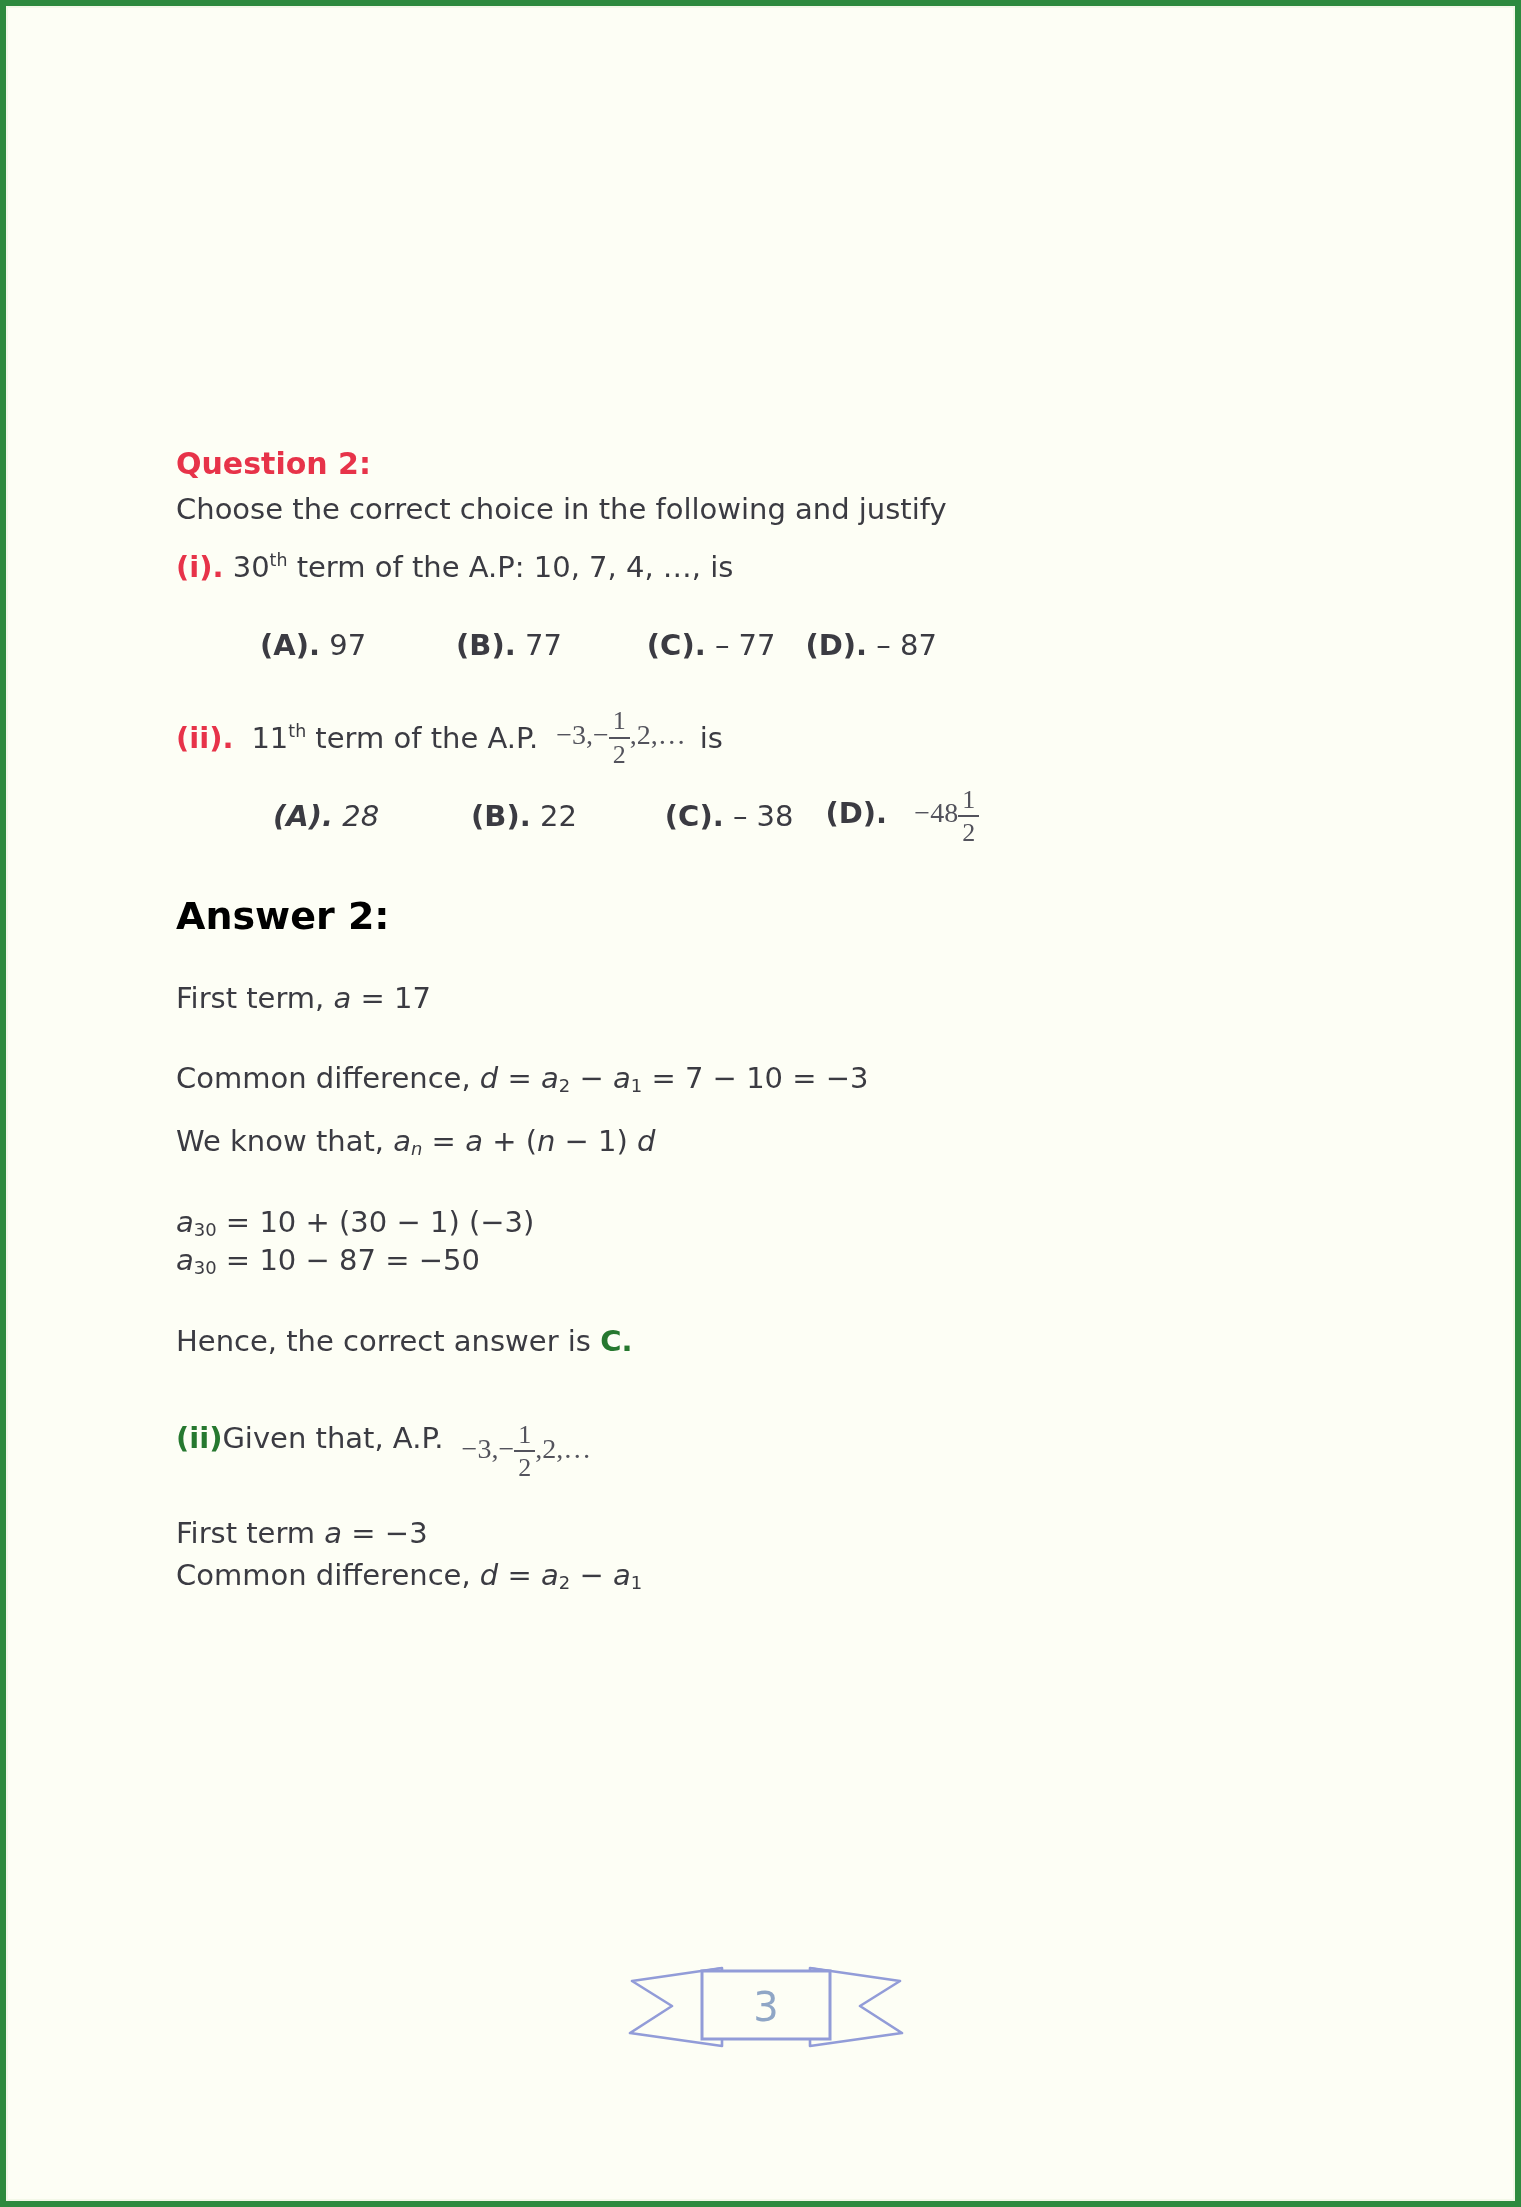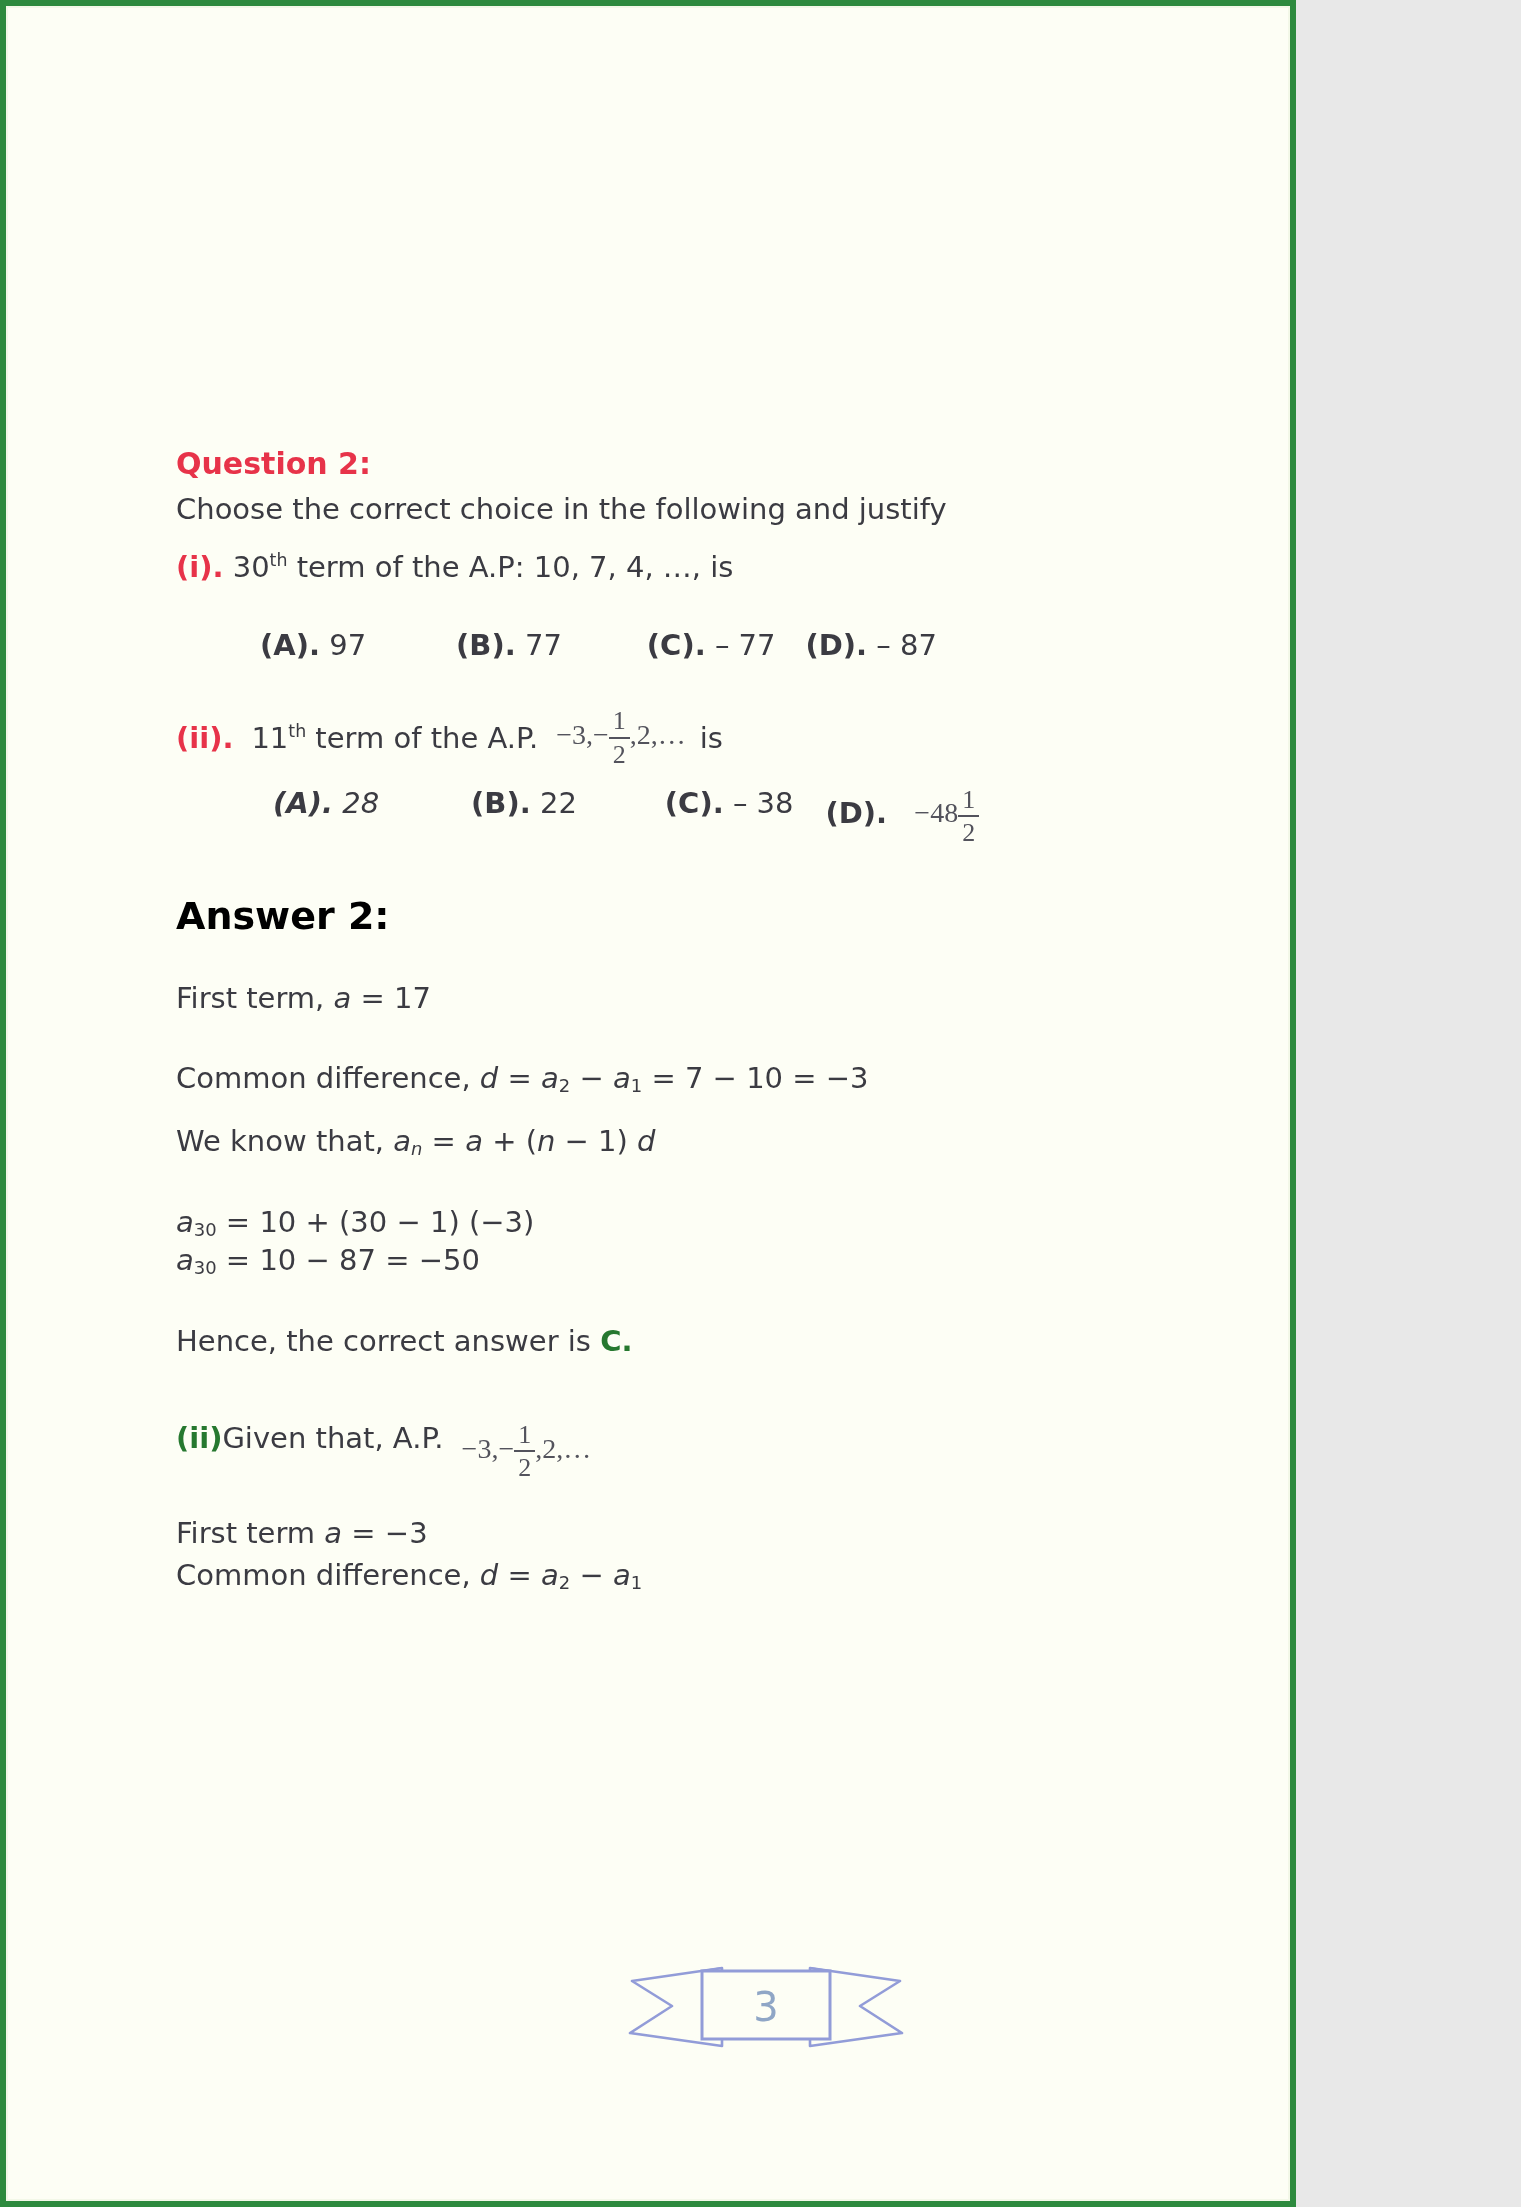--- a/index.html
+++ b/index.html
@@ -1,18 +1,18 @@
 <!DOCTYPE html>
 <html><head>
 <meta charset="utf-8">
 <style>
   html,body { margin:0; padding:0; background:#e8e8e8; }
   .sheet {
     position:relative;
-    width:1296px; height:2207px;
+    width:1521px; height:2207px;
     box-sizing:border-box;
     background:#fdfef5;
     border:6px solid #2d8a3e;
     box-shadow: inset 0 0 0 2px #f3f8e8;
     font-family:"DejaVu Sans","Liberation Sans",sans-serif;
     color:#3b3b42;
     font-size:29px;
     overflow:hidden;
   }
   .content { padding:440px 60px 0 170px; }
@@ -24,21 +24,21 @@
 
   .red-b { color:#e73349; font-weight:bold; }
   .green-b { color:#26782f; font-weight:bold; }
   .bold { font-weight:bold; }
 
   sup.ord { font-size:0.6em; vertical-align:super; }
   sub.idx { font-size:0.62em; vertical-align:-0.2em; }
   .var { font-style:italic; }
 
   .q-line-i { margin-bottom:42px; }
-  .opts-row { display:flex; align-items:flex-start; margin-left:84px; }
+  .opts-row { display:flex; align-items:center; margin-left:84px; }
   .opts-row .opt { white-space:nowrap; }
   .opts-row-1 { margin-bottom:30px; }
   .opts-row-1 .opt:nth-child(1){ margin-right:90px; }
   .opts-row-1 .opt:nth-child(2){ margin-right:85px; }
   .opts-row-1 .opt:nth-child(3){ margin-right:30px; }
   .opts-row-2 { margin-left:97px; margin-top:2px; }
   .opts-row-2 .opt:nth-child(1){ margin-right:92px;font-style:italic; }
   .opts-row-2 .opt:nth-child(2){ margin-right:88px; }
   .opts-row-2 .opt:nth-child(3){ margin-right:32px; }
 

